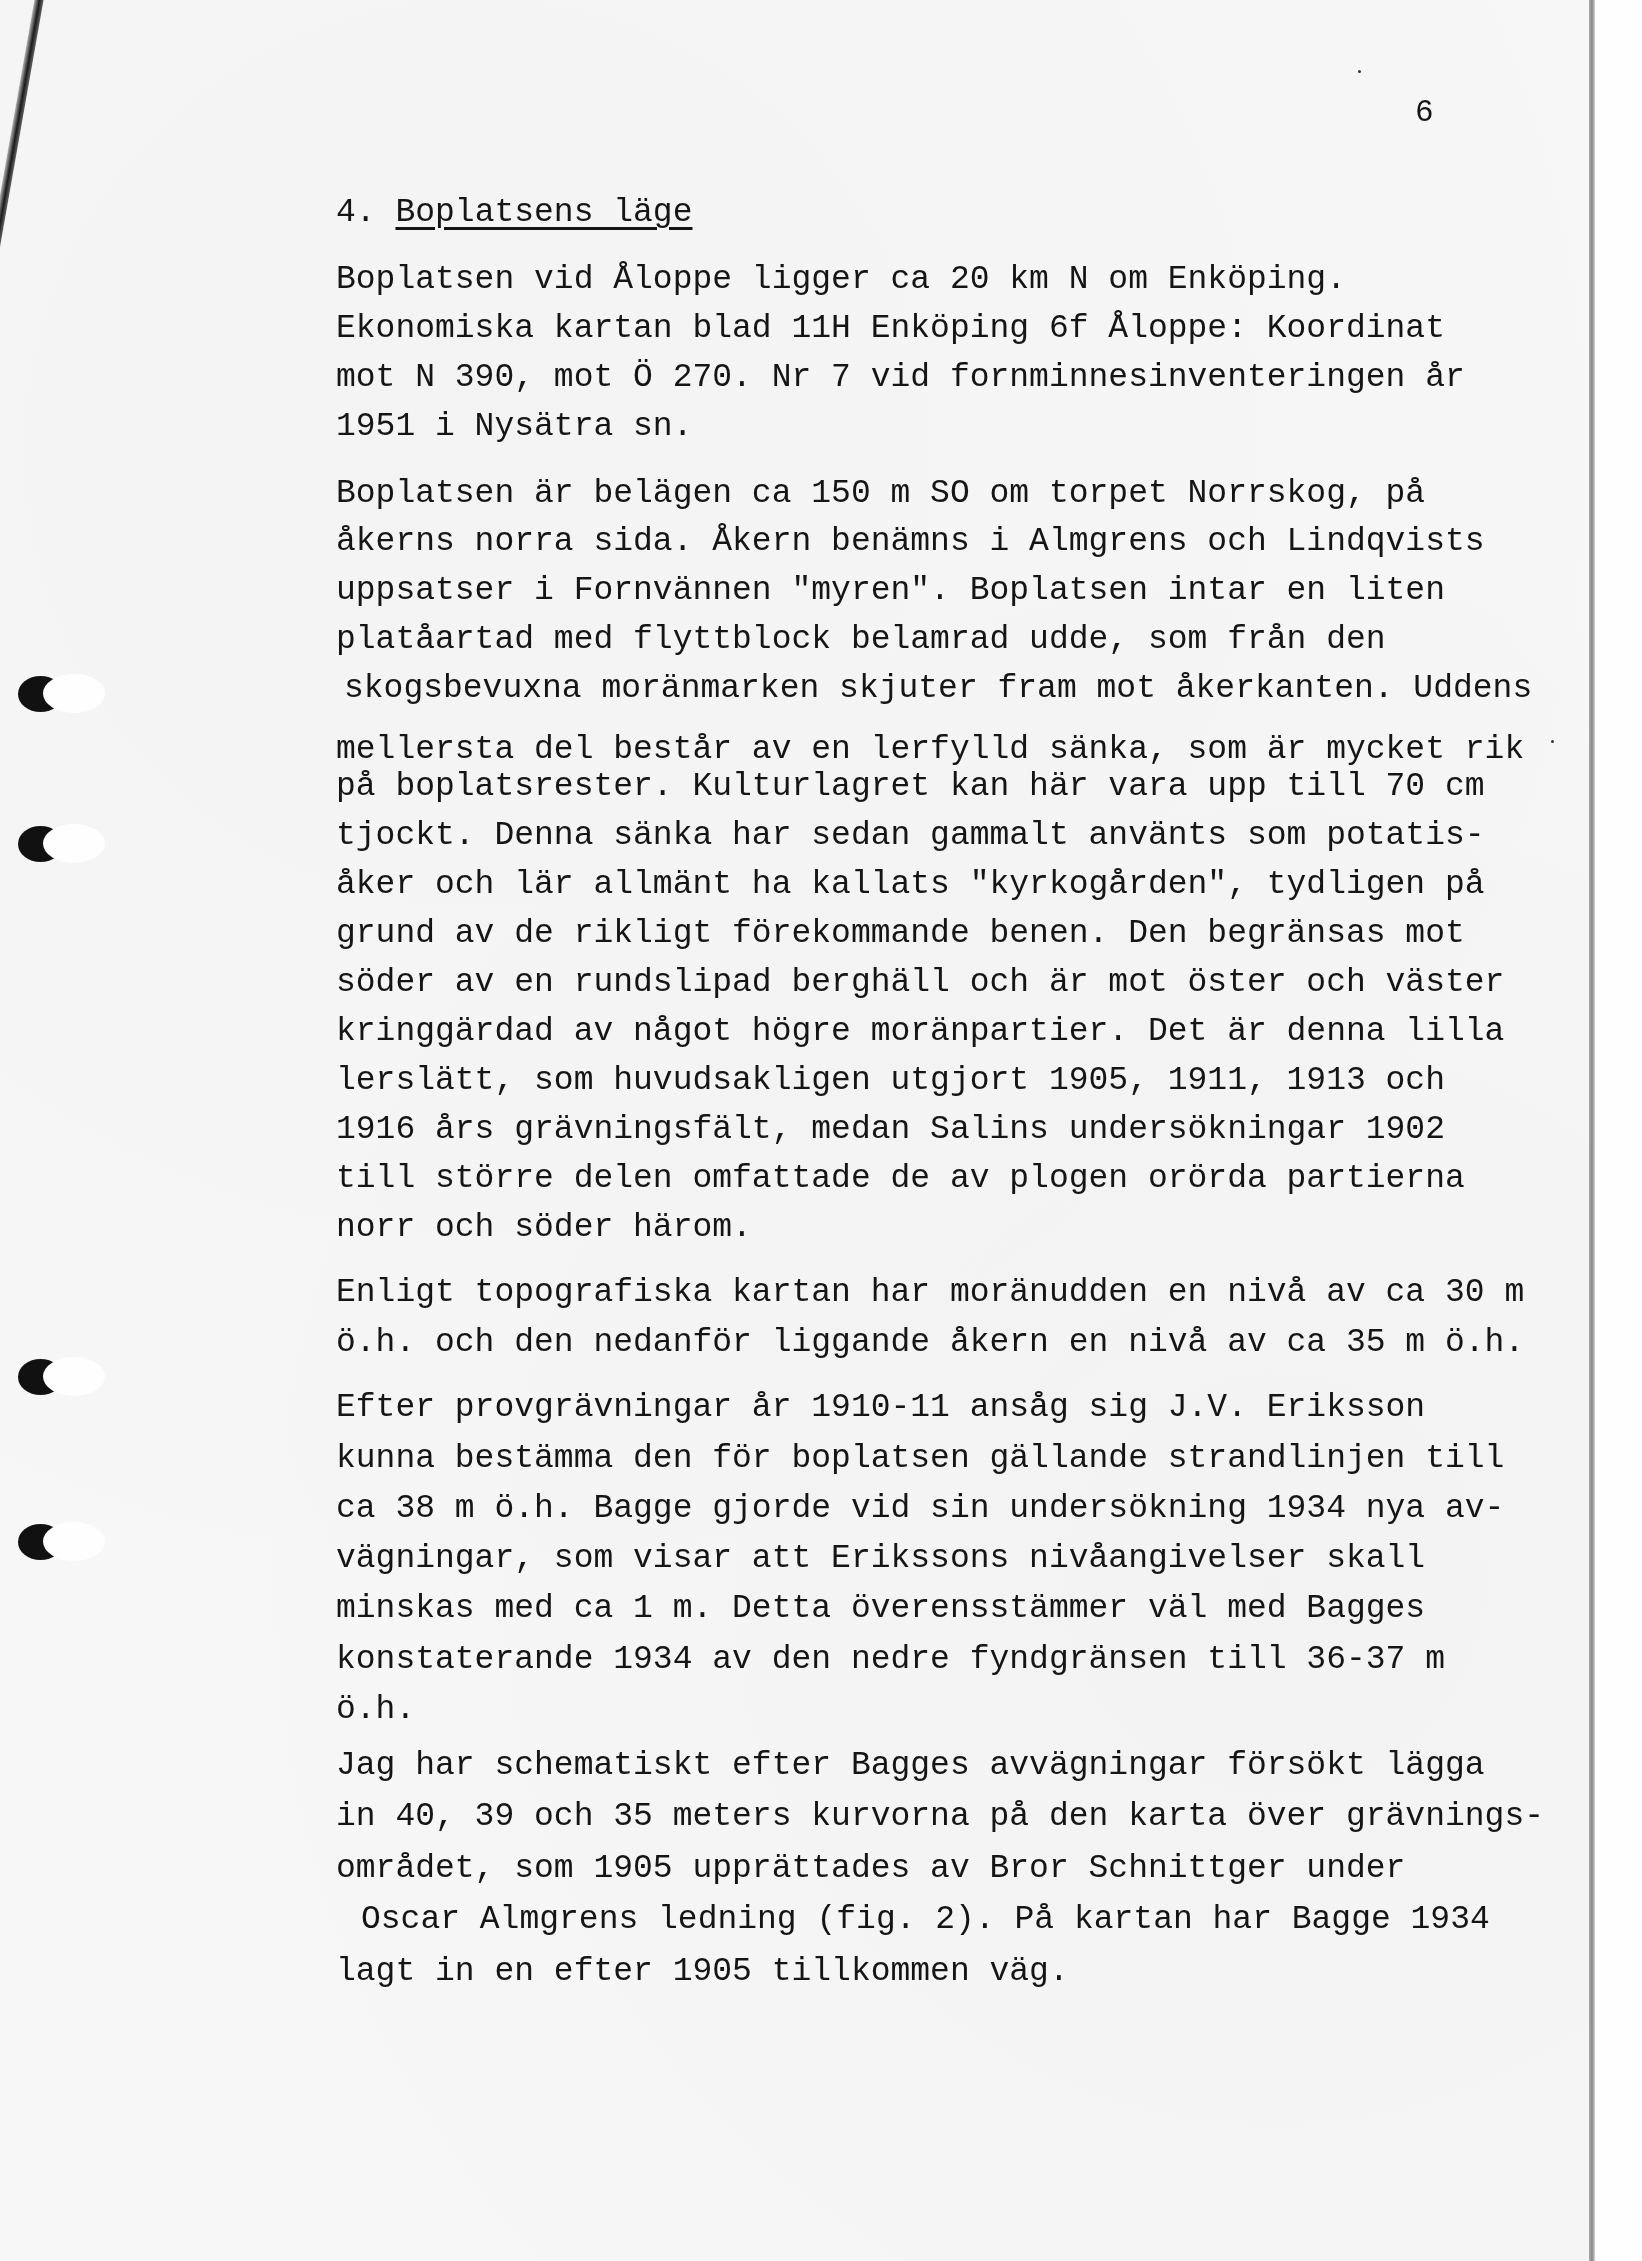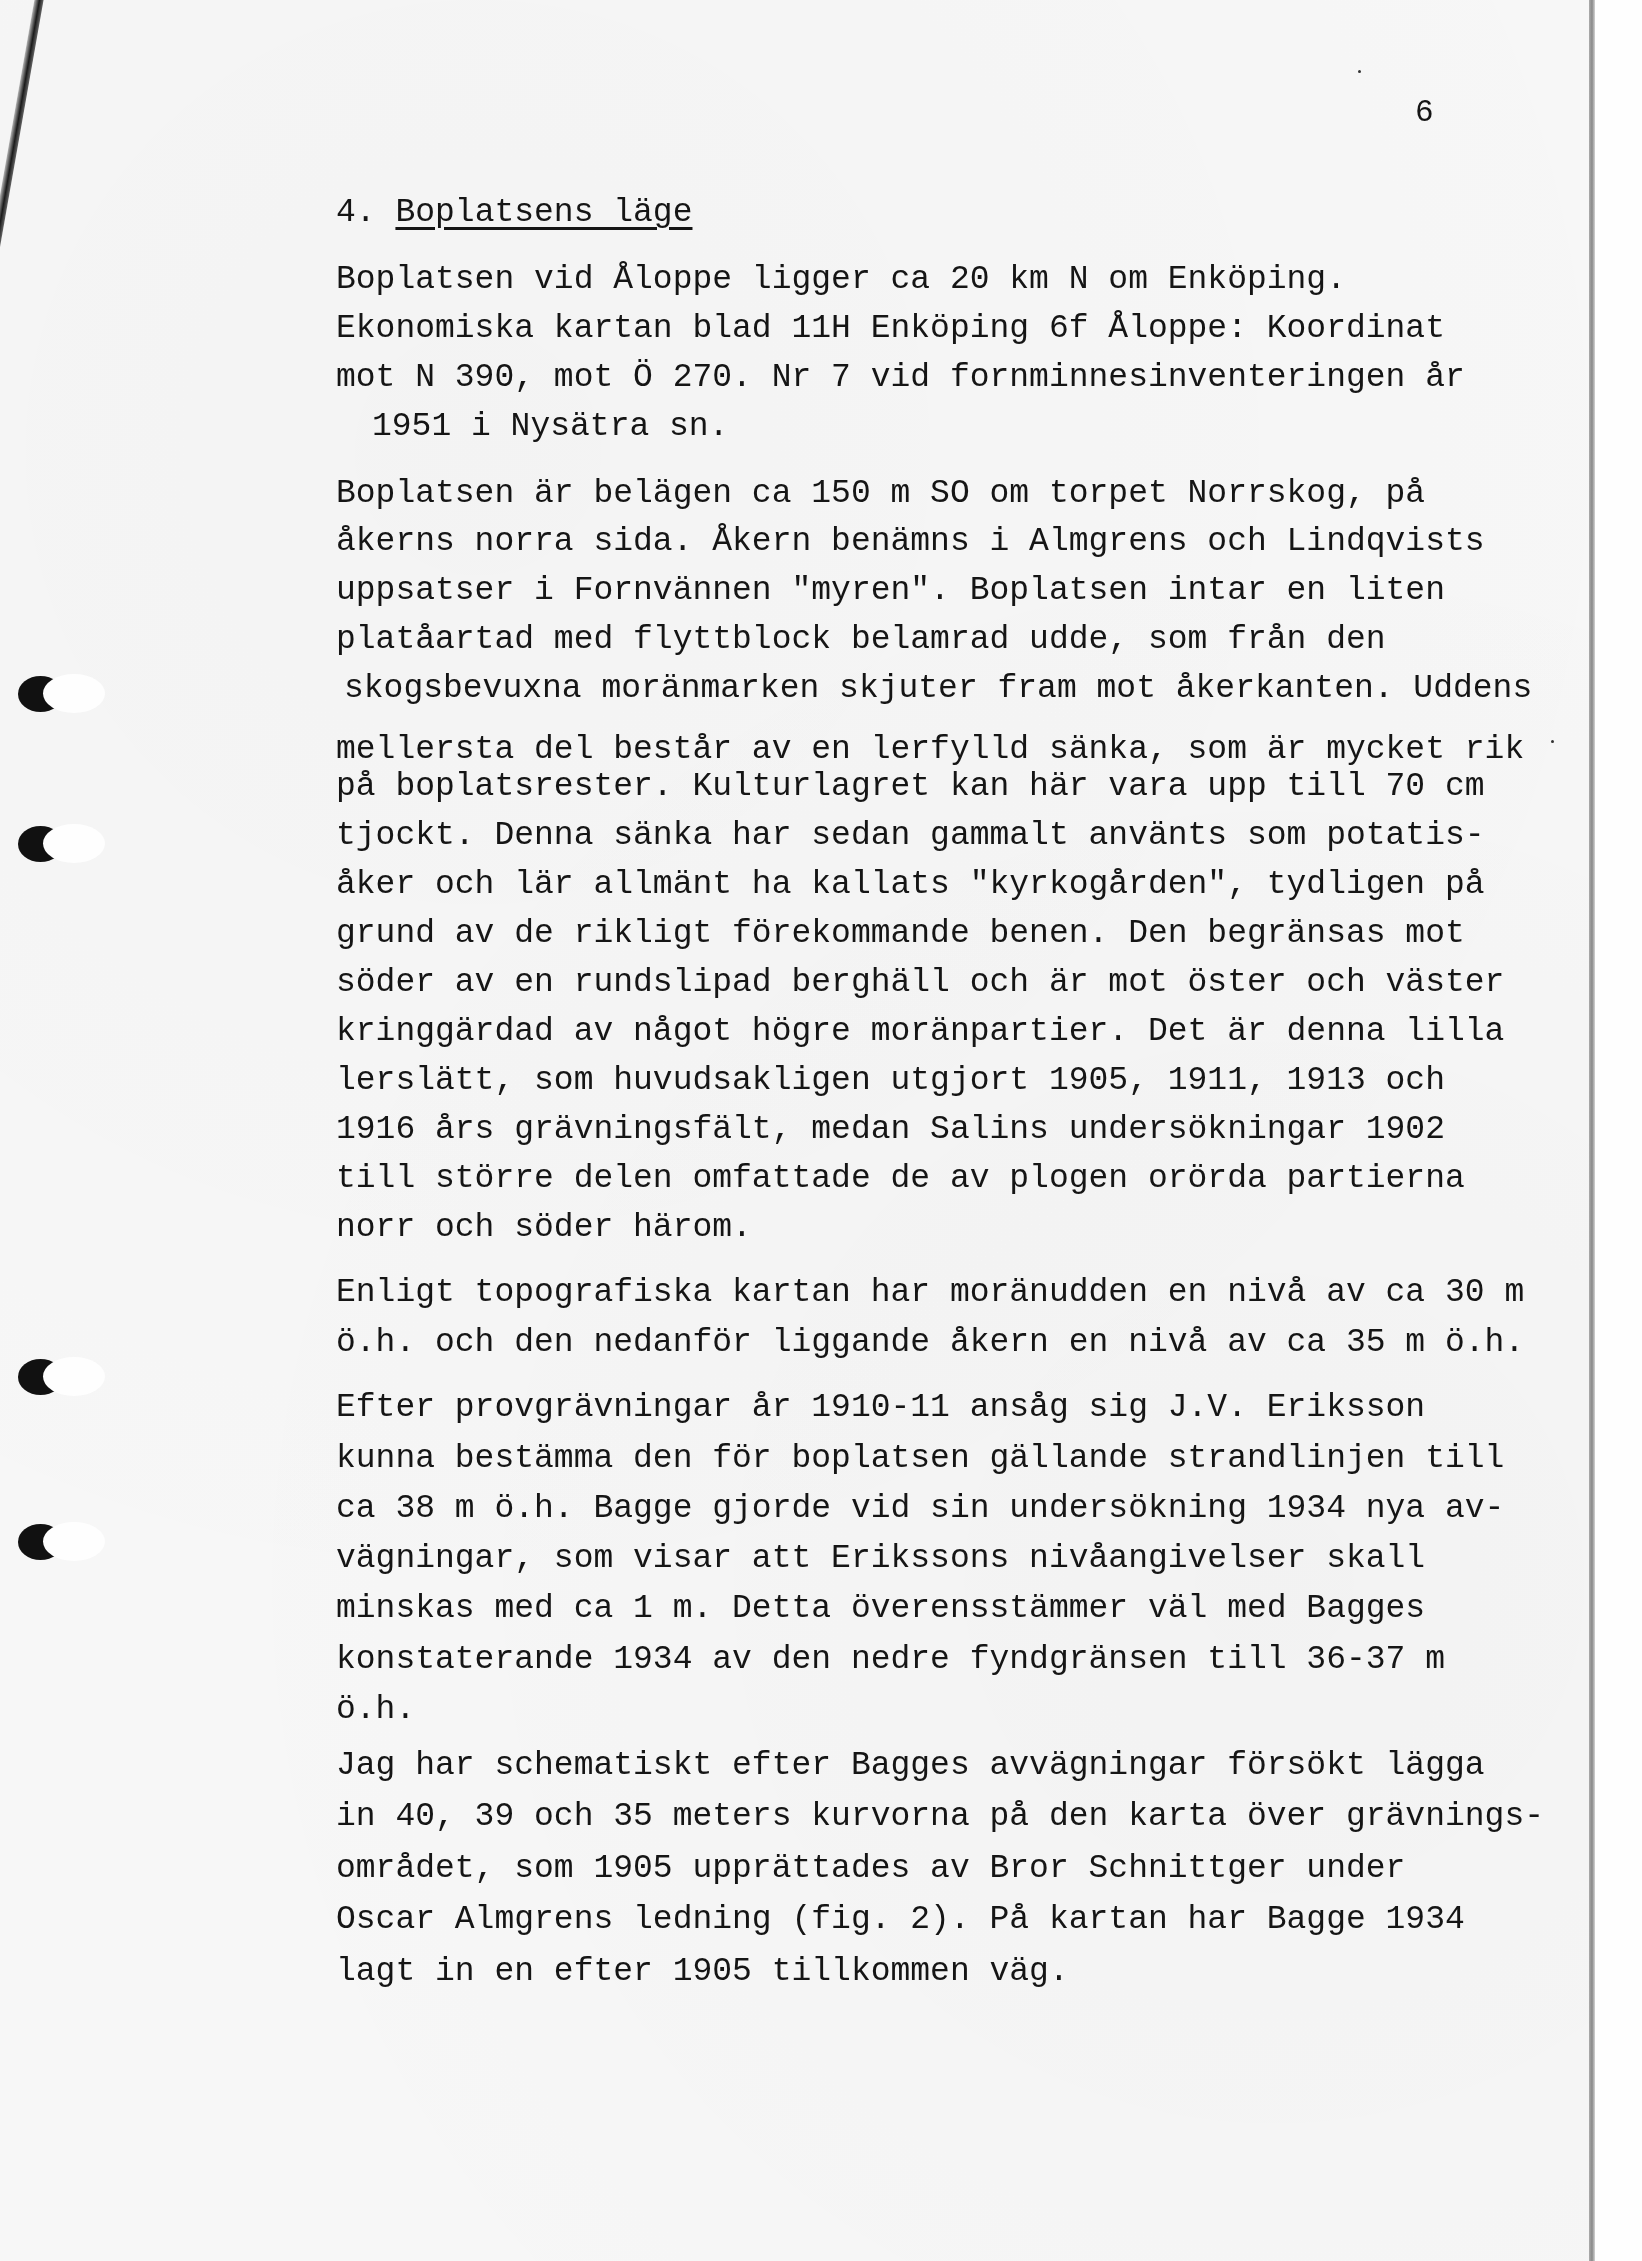--- a/index.html
+++ b/index.html
@@ -79,21 +79,21 @@
 
 <div class="page-number">6</div>
 
 <div class="line" style="top:193px"><span>4.</span> <span class="heading-title">Boplatsens läge</span></div>
 
 <div id="body-text">
     <div>
       <div class="line" style="top: 260px;">Boplatsen vid Åloppe ligger ca 20 km N om Enköping.</div>
       <div class="line" style="top: 309px;">Ekonomiska kartan blad 11H Enköping 6f Åloppe: Koordinat</div>
       <div class="line" style="top: 358px;">mot N 390, mot Ö 270. Nr 7 vid fornminnesinventeringen år</div>
-      <div class="line" style="top: 407px; margin-left: 36px;">1951 i Nysätra sn.</div>
+      <div class="line" style="top: 407px;">1951 i Nysätra sn.</div>
     </div>
     <div>
       <div class="line" style="top: 474px;">Boplatsen är belägen ca 150 m SO om torpet Norrskog, på</div>
       <div class="line" style="top: 522px;">åkerns norra sida. Åkern benämns i Almgrens och Lindqvists</div>
       <div class="line" style="top: 571px;">uppsatser i Fornvännen "myren". Boplatsen intar en liten</div>
       <div class="line" style="top: 620px;">platåartad med flyttblock belamrad udde, som från den</div>
       <div class="line" style="top: 669px; margin-left: 8px;">skogsbevuxna moränmarken skjuter fram mot åkerkanten. Uddens</div>
       <div class="line" style="top: 730px;">mellersta del består av en lerfylld sänka, som är mycket rik</div>
       <div class="line" style="top: 767px;">på boplatsrester. Kulturlagret kan här vara upp till 70 cm</div>
       <div class="line" style="top: 816px;">tjockt. Denna sänka har sedan gammalt använts som potatis-</div>
@@ -116,17 +116,17 @@
       <div class="line" style="top: 1489px;">ca 38 m ö.h. Bagge gjorde vid sin undersökning 1934 nya av-</div>
       <div class="line" style="top: 1539px;">vägningar, som visar att Erikssons nivåangivelser skall</div>
       <div class="line" style="top: 1589px;">minskas med ca 1 m. Detta överensstämmer väl med Bagges</div>
       <div class="line" style="top: 1640px;">konstaterande 1934 av den nedre fyndgränsen till 36-37 m</div>
       <div class="line" style="top: 1690px;">ö.h.</div>
     </div>
     <div>
       <div class="line" style="top: 1746px;">Jag har schematiskt efter Bagges avvägningar försökt lägga</div>
       <div class="line" style="top: 1797px;">in 40, 39 och 35 meters kurvorna på den karta över grävnings-</div>
       <div class="line" style="top: 1849px;">området, som 1905 upprättades av Bror Schnittger under</div>
-      <div class="line" style="top: 1900px;">Oscar Almgrens ledning (fig. 2). På kartan har Bagge 1934</div>
+      <div class="line" style="top: 1900px; margin-left: 25px;">Oscar Almgrens ledning (fig. 2). På kartan har Bagge 1934</div>
       <div class="line" style="top: 1952px;">lagt in en efter 1905 tillkommen väg.</div>
     </div>
   </div>
 
 
 </body></html>

